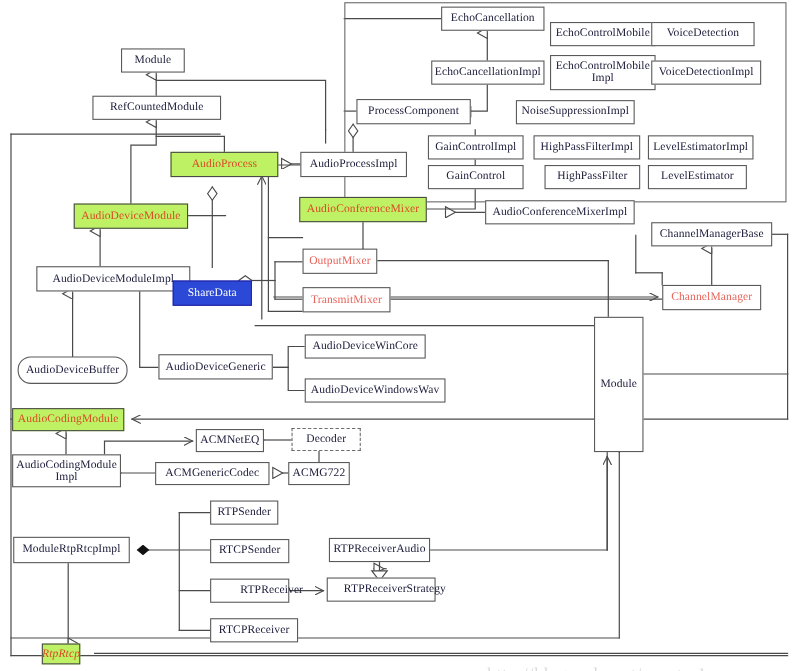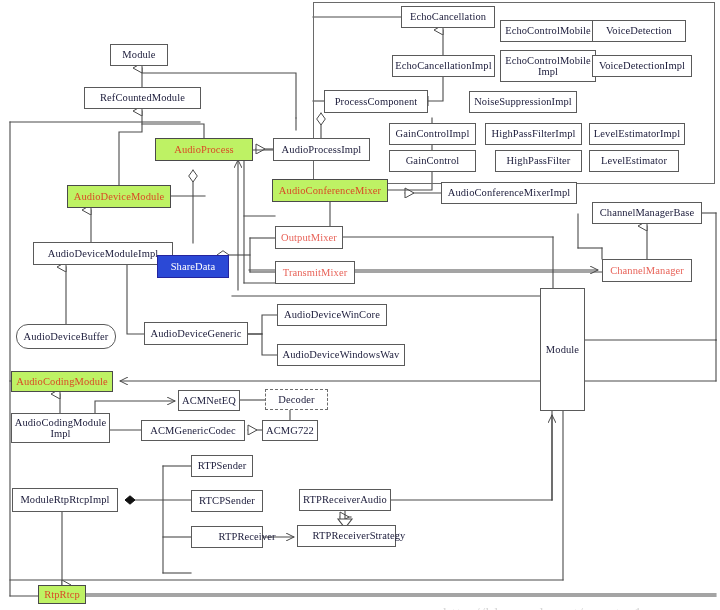--- a/index.html
+++ b/index.html
@@ -219,17 +219,18 @@
     <div class="node yellow" style="left: 11px; top: 371px; width: 102px; height: 21px;">AudioCodingModule</div>
     <div class="node" style="left: 11px; top: 413px; width: 99px; height: 30px; white-space: pre-line;">AudioCodingModule
 Impl</div>
     <div class="node" style="left: 178px; top: 390px; width: 62px; height: 21px;">ACMNetEQ</div>
     <div class="node dashed" style="left: 265px; top: 389px; width: 63px; height: 21px;">Decoder</div>
     <div class="node" style="left: 141px; top: 420px; width: 104px; height: 21px;">ACMGenericCodec</div>
     <div class="node" style="left: 262px; top: 420px; width: 56px; height: 21px;">ACMG722</div>
     <div class="node" style="left: 191px; top: 455px; width: 62px; height: 22px;">RTPSender</div>
     <div class="node" style="left: 191px; top: 490px; width: 72px; height: 22px;">RTCPSender</div>
     <div class="node" style="left: 191px; top: 526px; width: 72px; height: 22px; padding-left: 40px;">RTPReceiver</div>
+    <div class="node" style="left: 191px; top: 562px; width: 80px; height: 22px;">RTCPReceiver</div>
     <div class="node" style="left: 12px; top: 488px; width: 106px; height: 24px;">ModuleRtpRtcpImpl</div>
     <div class="node" style="left: 299px; top: 489px; width: 92px; height: 22px;">RTPReceiverAudio</div>
     <div class="node" style="left: 297px; top: 525px; width: 99px; height: 22px; padding-left: 25px;">RTPReceiverStrategy</div>
-    <div class="node yellow" style="left: 38px; top: 585px; width: 48px; height: 19px;">RtpRtcp</div>
+    <div class="node yellow" style="left: 38px; top: 585px; width: 35px; height: 19px; font-style: italic;">RtpRtcp</div>
   </div>
 
 </body></html>

